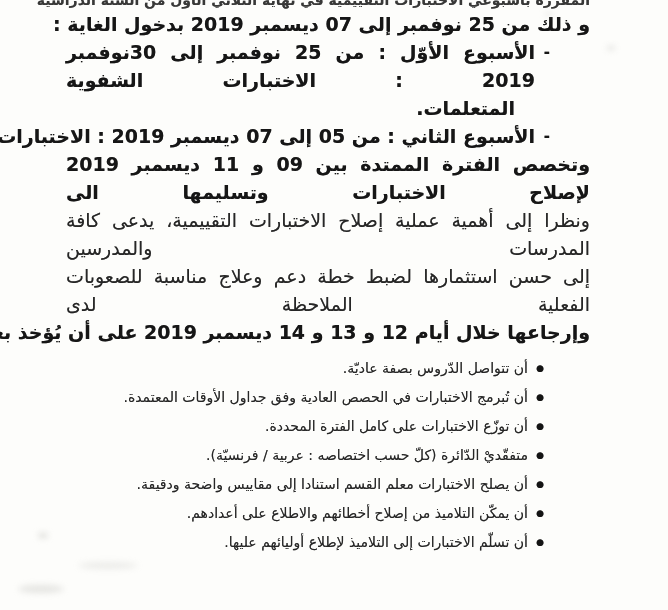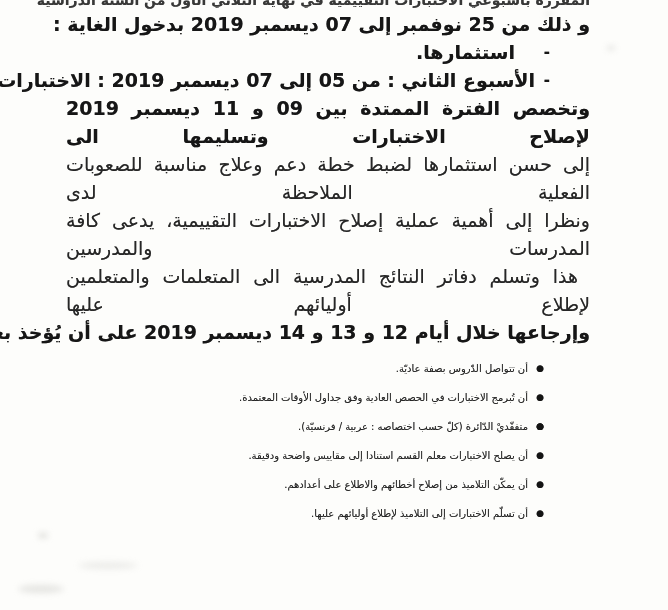--- a/index.html
+++ b/index.html
@@ -39,21 +39,21 @@
     opacity:.85;
   }
   .witem{position:relative;padding-right:55px;}
   .dash{
     position:absolute;right:40px;top:0;
     line-height:28px;font-weight:700;font-size:15px;
   }
   .w-cont{margin-right:20px;}
   .blist{margin:8px 0 0 0;padding:0;list-style:none;}
   .bitem{position:relative;padding-right:62px;}
-  .bitem .bline{line-height:29px;font-size:10px;}
+  .bitem .bline{line-height:29px;font-size:14px;}
   .blt{
     position:absolute;right:46px;top:10px;
     font-size:9px;line-height:9px;color:#141414;
   }
   .indent1{text-indent:12px;}
   
   .smudge{position:absolute;background:#b9b9b4;border-radius:50%;filter:blur(3px);}
   .sm1{left:38px;top:533px;width:10px;height:5px;opacity:.5;}
   .sm2{left:18px;top:585px;width:46px;height:8px;opacity:.35;}
   .sm3{left:78px;top:562px;width:60px;height:7px;opacity:.25;}
@@ -66,56 +66,57 @@
 <div class="page">
 
   <div class="doc">
 
     <div class="line bold clipline">المقررة بأسبوعي الاختبارات التقييمية في نهاية الثلاثي الأوّل من السنة الدراسية</div>
 
     <div class="line bold">و ذلك من 25 نوفمبر إلى 07 ديسمبر 2019 بدخول الغاية :</div>
 
     <div class="witem">
       <span class="dash">-</span>
-      <div class="line bold w-cont">استثمارها.</div>
+      <div class="line bold just">الأسبوع الأوّل : من 25 نوفمبر إلى 30نوفمبر 2019 : الاختبارات الشفوية</div>
+      <div class="line bold w-cont">المتعلمات.</div>
     </div>
 
     <div class="witem">
       <span class="dash">-</span>
       <div class="line bold">الأسبوع الثاني : من 05 إلى 07 ديسمبر 2019 : الاختبارات الكتابية.</div>
     </div>
 
     <div>
       <div class="line bold just">وتخصص الفترة الممتدة بين 09 و 11 ديسمبر 2019 لإصلاح الاختبارات وتسليمها الى</div>
     </div>
 
     <div>
+      <div class="line norm just">ونظرا إلى أهمية عملية إصلاح الاختبارات التقييمية، يدعى كافة المدرسات والمدرسين</div>
       <div class="line norm just">إلى حسن استثمارها لضبط خطة دعم وعلاج مناسبة للصعوبات الفعلية الملاحظة لدى</div>
-      <div class="line norm just">ونظرا إلى أهمية عملية إصلاح الاختبارات التقييمية، يدعى كافة المدرسات والمدرسين</div>
     </div>
 
     <div>
-      <div class="line norm just indent1">هذا وتسلم دفاتر النتائج المدرسية الى المتعلمات والمتعلمين لإطلاع أوليائهم عليها</div>
       <div class="line bold">وإرجاعها خلال أيام 12 و 13 و 14 ديسمبر 2019 على أن يُؤخذ بعين الاعتبار ما يلي :</div>
     </div>
 
     <ul class="blist">
 
       <li class="bitem">
         <span class="blt">●</span>
         <div class="line bline norm">أن تتواصل الدّروس بصفة عاديّة.</div>
       </li>
 
       <li class="bitem">
         <span class="blt">●</span>
         <div class="line bline norm">أن تُبرمج الاختبارات في الحصص العادية وفق جداول الأوقات المعتمدة.</div>
       </li>
 
       <li class="bitem">
         <span class="blt">●</span>
+        <div class="line bline norm">أن توزّع الاختبارات على كامل الفترة المحددة.</div>
       </li>
 
       <li class="bitem">
         <span class="blt">●</span>
         <div class="line bline norm">متفقّديْ الدّائرة (كلّ حسب اختصاصه : عربية / فرنسيّة).</div>
       </li>
 
       <li class="bitem">
         <span class="blt">●</span>
         <div class="line bline norm">أن يصلح الاختبارات معلم القسم استنادا إلى مقاييس واضحة ودقيقة.</div>

